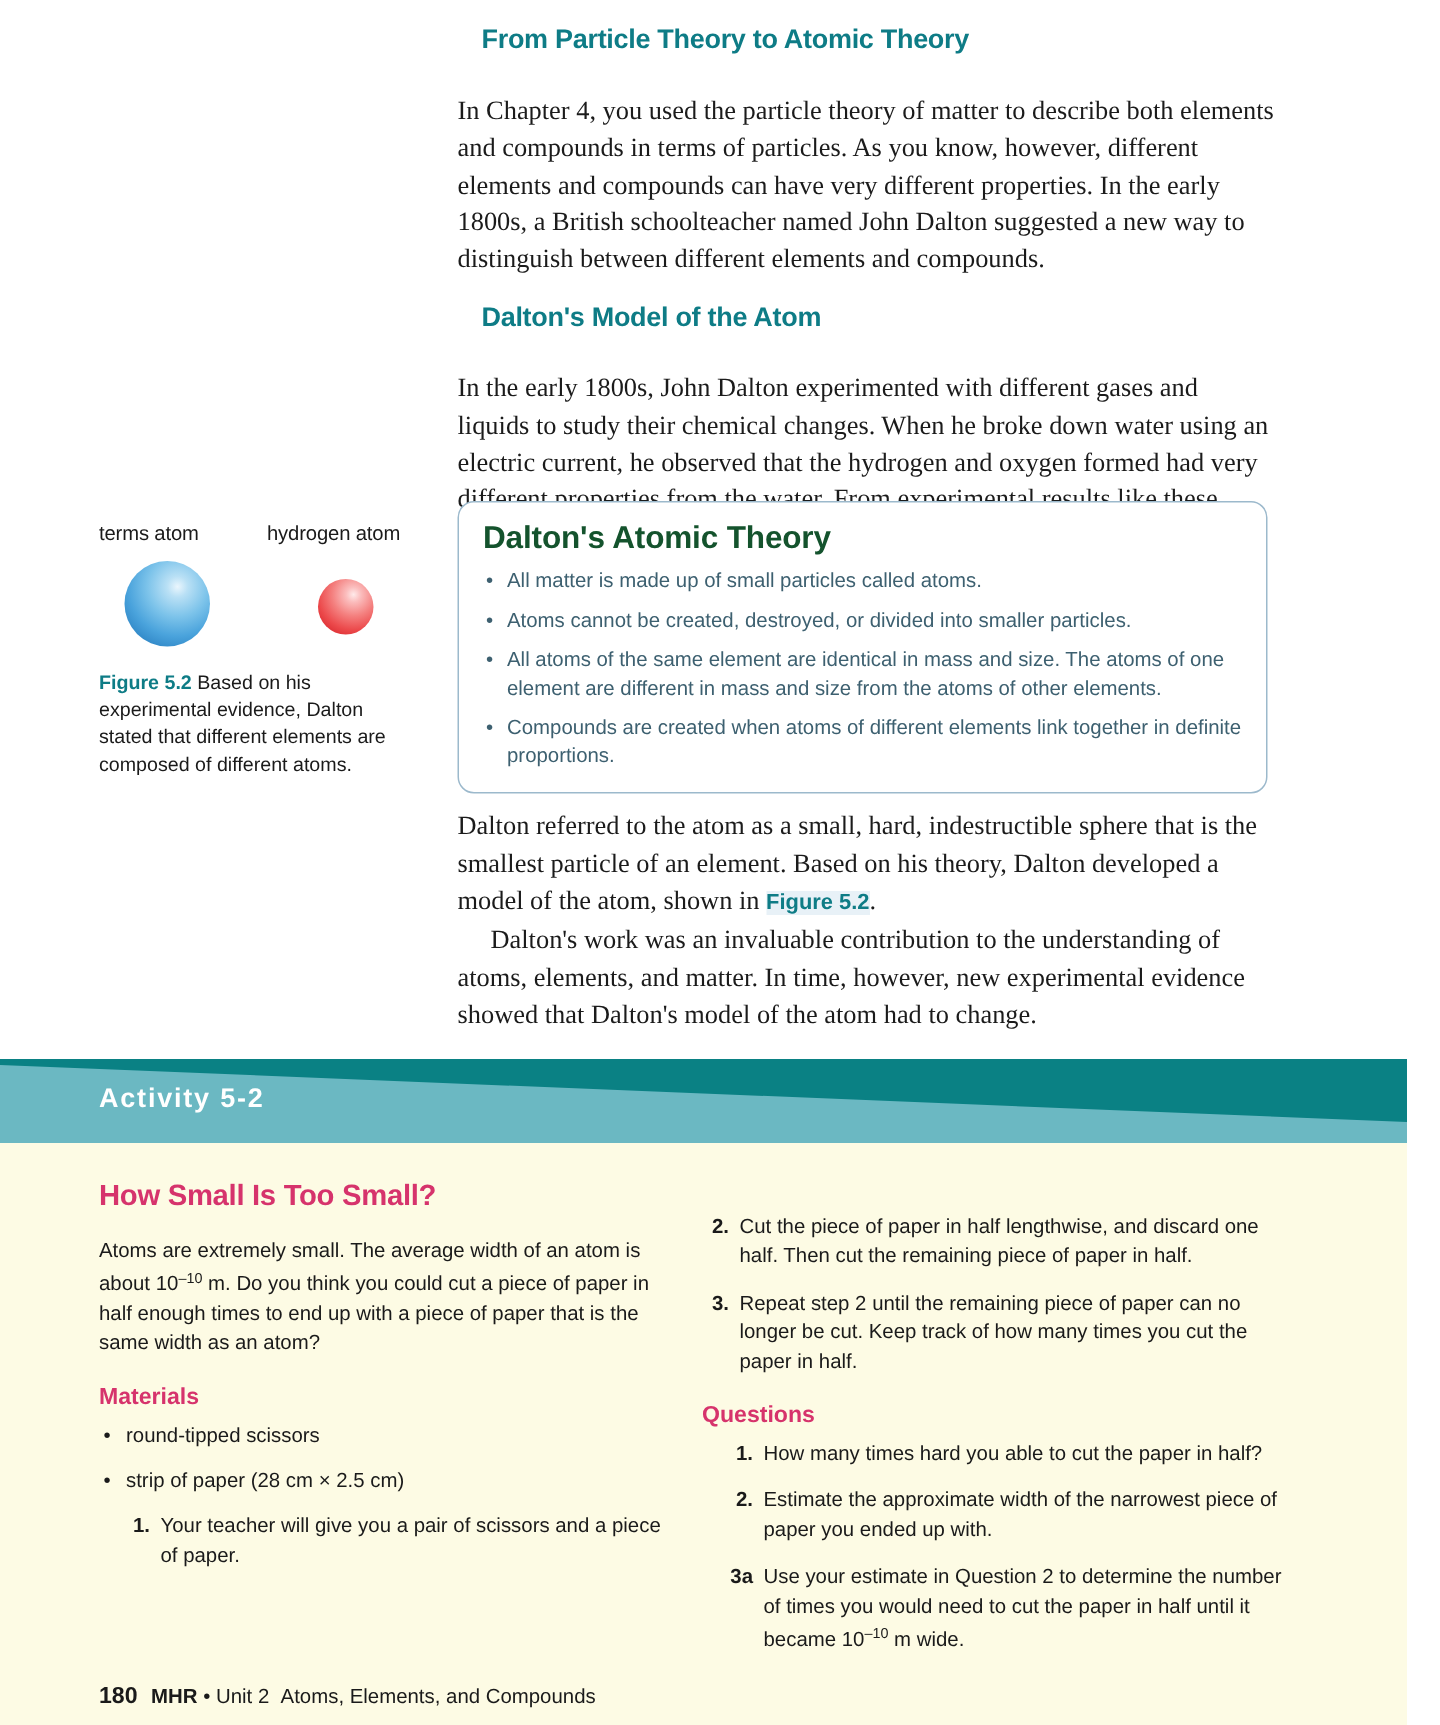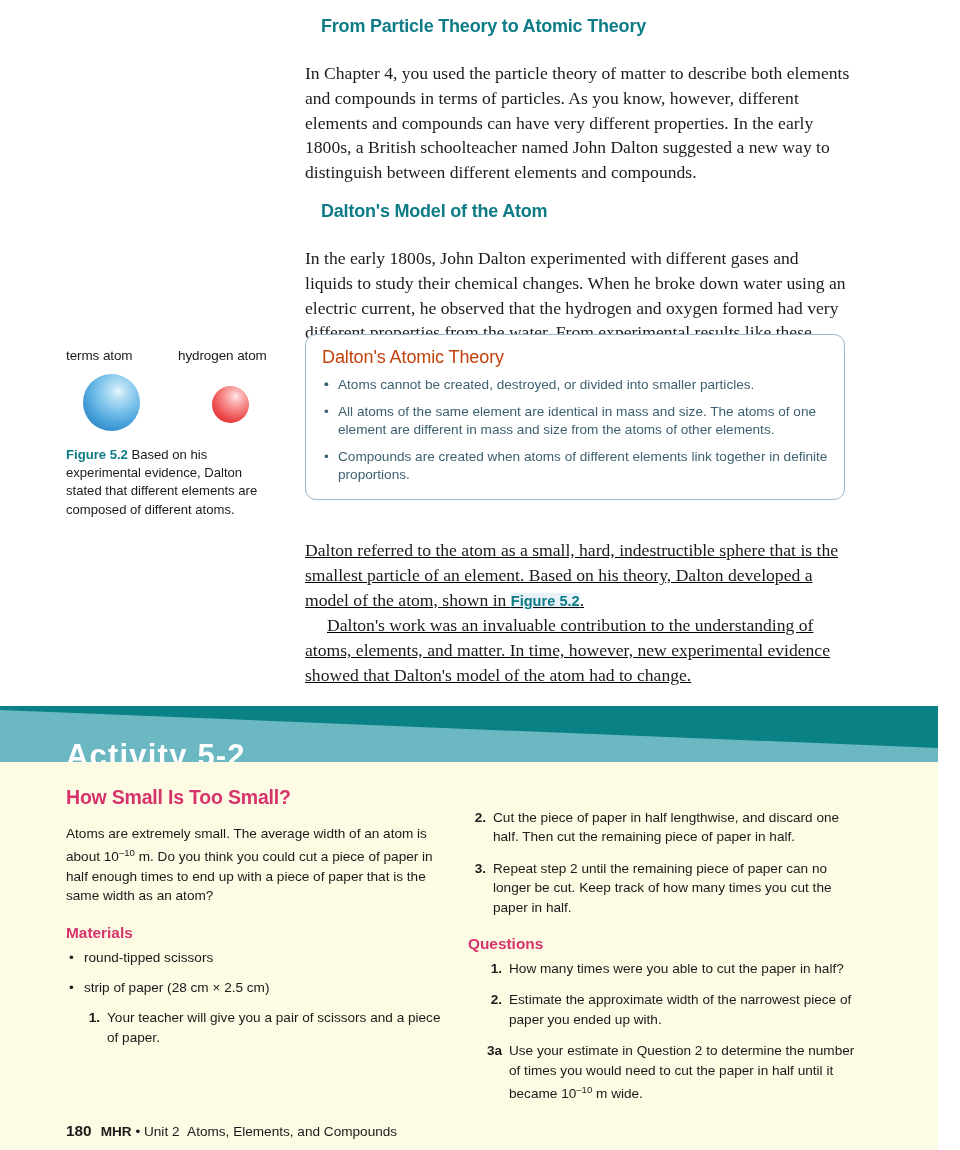--- a/index.html
+++ b/index.html
@@ -118,23 +118,23 @@
     left: 305px;
     top: 334px;
     width: 540px;
     box-sizing: border-box;
     border: 1.4px solid #9cb9cc;
     border-radius: 11px;
     background: #ffffff;
     padding: 12px 16px 14px 16px;
   }
   .callout-title {
-    color: #c2410c;
-    font-size: 18px;
-    font-weight: normal;
+    color: #14532d;
+    font-size: 21px;
+    font-weight: bold;
     margin-bottom: 7px;
     letter-spacing: -0.1px;
   }
   .callout ul {
     margin: 0;
     padding: 0;
     list-style: none;
   }
   .callout li {
     position: relative;
@@ -164,23 +164,23 @@
   .banner {
     position: relative;
     width: 938px;
     height: 56px;
     overflow: hidden;
   }
   .banner svg { display: block; }
   .banner-title {
     position: absolute;
     left: 66px;
-    top: 32px;
+    top: 16px;
     color: #ffffff;
-    font-size: 31px;
+    font-size: 18px;
     font-weight: bold;
     letter-spacing: 1.2px;
   }
 
   
   .activity-body {
     position: relative;
     padding-top: 26px;
   }
   h3.activity-title {
@@ -307,37 +307,38 @@
 
     <h2 class="section-head head-2">Dalton's Model of the Atom</h2>
     <p class="body-text">In the early 1800s, John Dalton experimented with different gases and liquids to study their chemical changes. When he broke down water using an electric current, he observed that the hydrogen and oxygen formed had very different properties from the water. From experimental results like these, Dalton developed a theory that is now called Dalton's atomic theory.</p>
   </div>
 
   <div class="callout">
     <div class="callout-title">Dalton's Atomic Theory</div>
     <ul>
       <li>
         <span class="bullet">•</span>
+        <span>All matter is made up of small particles called atoms.</span>
       </li>
       <li>
         <span class="bullet">•</span>
         <span>Atoms cannot be created, destroyed, or divided into smaller particles.</span>
       </li>
       <li>
         <span class="bullet">•</span>
         <span>All atoms of the same element are identical in mass and size. The atoms of one element are different in mass and size from the atoms of other elements.</span>
       </li>
       <li>
         <span class="bullet">•</span>
         <span>Compounds are created when atoms of different elements link together in definite proportions.</span>
       </li>
     </ul>
   </div>
 
-  <div class="body-col" style="top: 538px; text-decoration: underline;">
+  <div class="body-col" style="top: 538px;">
     <p class="body-text" style="padding-top:0;"><span>Dalton referred to the atom as a small, hard, indestructible sphere that is the smallest particle of an element. Based on his theory, Dalton developed a model of the atom, shown in </span><span class="fig-ref">Figure 5.2</span><span>.</span></p>
     <p class="body-text indent">Dalton's work was an invaluable contribution to the understanding of atoms, elements, and matter. In time, however, new experimental evidence showed that Dalton's model of the atom had to change.</p>
   </div>
 
 </div>
 
 <div class="activity-wrap">
 
   <div class="banner">
     <svg width="938" height="56" viewBox="0 0 938 56">
@@ -382,21 +383,21 @@
         <li>
           <span class="num">3.</span>
           <span>Repeat step 2 until the remaining piece of paper can no longer be cut. Keep track of how many times you cut the paper in half.</span>
         </li>
       </ol>
 
       <h4 class="sub-head">Questions</h4>
       <ol class="num-list indented">
         <li>
           <span class="num">1.</span>
-          <span>How many times were you able to cut the paper in half?</span>
+          <span>How many times hard you able to cut the paper in half?</span>
         </li>
         <li>
           <span class="num">2.</span>
           <span>Estimate the approximate width of the narrowest piece of paper you ended up with.</span>
         </li>
         <li>
           <span class="num">3a</span>
           <span><span>Use your estimate in Question 2 to determine the number of times you would need to cut the paper in half until it became 10</span><sup>–10</sup><span> m wide.</span></span>
         </li>
       </ol>

